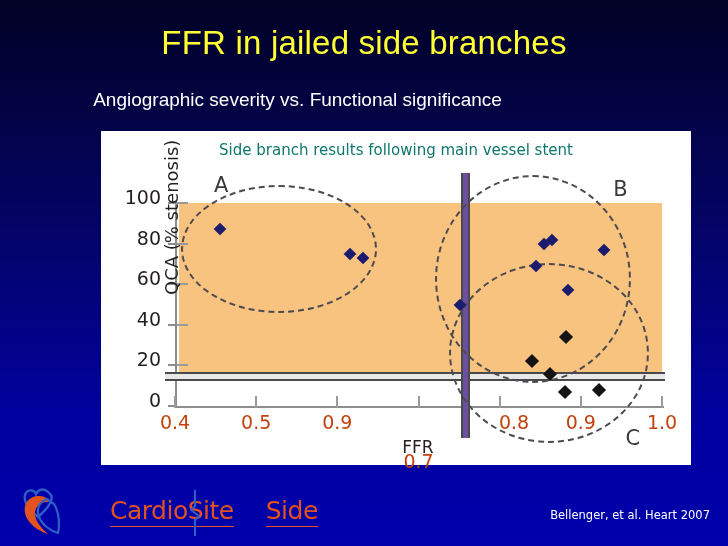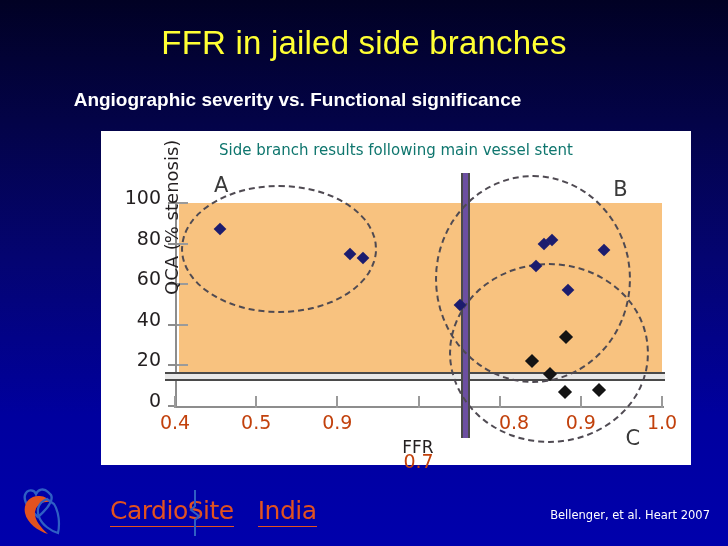--- a/index.html
+++ b/index.html
@@ -29,21 +29,21 @@
     white-space: nowrap;
   }
   .slide-subtitle {
     position: absolute;
     left: 0;
     top: 89px;
     width: 595px;
     text-align: center;
     color: #ffffff;
     font-size: 19px;
-    font-weight: 700;
+    font-weight: 400;
     white-space: nowrap;
   }
 
   
   .figure-panel {
     position: absolute;
     left: 101px;
     top: 131px;
     width: 590px;
     height: 334px;
@@ -209,20 +209,21 @@
     top: 486px;
     width: 330px;
     height: 52px;
   }
   .logo-text-wrap {
     position: absolute;
     left: 96px;
     top: 10px;
     display: flex;
     align-items: baseline;
+    gap: 8px;
   }
   .logo-word {
     font-family: "DejaVu Sans", sans-serif;
     font-size: 25px;
     color: #e2521f;
     letter-spacing: -0.5px;
     border-bottom: 1px solid #e2521f;
     padding-bottom: 1px;
   }
   .logo-word.second { margin-left: 24px; }
@@ -331,20 +332,20 @@
 </div>
 
 <div class="footer-logo">
   <svg width="92" height="52" viewBox="0 0 92 52">
     <path d="M34 6 C30 2, 24 3, 22 8 C20 3, 13 3, 11 9 C9 16, 16 24, 24 31 C33 23, 40 15, 37 9 Z" fill="none" stroke="#2f5fc4" stroke-width="2.4"></path>
     <path d="M24 10 C16 10, 9 17, 11 27 C13 37, 24 45, 34 48 C26 41, 20 33, 21 26 C22 19, 29 15, 37 16 C33 11, 29 10, 24 10 Z" fill="#e2521f"></path>
     <path d="M33 13 C25 16, 22 23, 25 31 C28 39, 37 45, 44 47 C46 38, 45 26, 40 18 Z" fill="none" stroke="#2f5fc4" stroke-width="2.2"></path>
   </svg>
   <div class="logo-text-wrap">
     <span class="logo-word">CardioSite</span>
-    <span class="logo-word second">India</span>
+    <span class="logo-word second">Side</span>
   </div>
   <svg width="30" height="46" viewBox="0 0 30 46" style="position:absolute;left:166px;top:4px;">
     <path d="M15 0 L15 16 L11 20 L19 26 L15 30 L15 46" fill="none" stroke="#2f5fc4" stroke-width="2"></path>
   </svg>
 </div>
 
 <div class="citation">Bellenger, et al. Heart 2007</div>
 
 </body></html>

